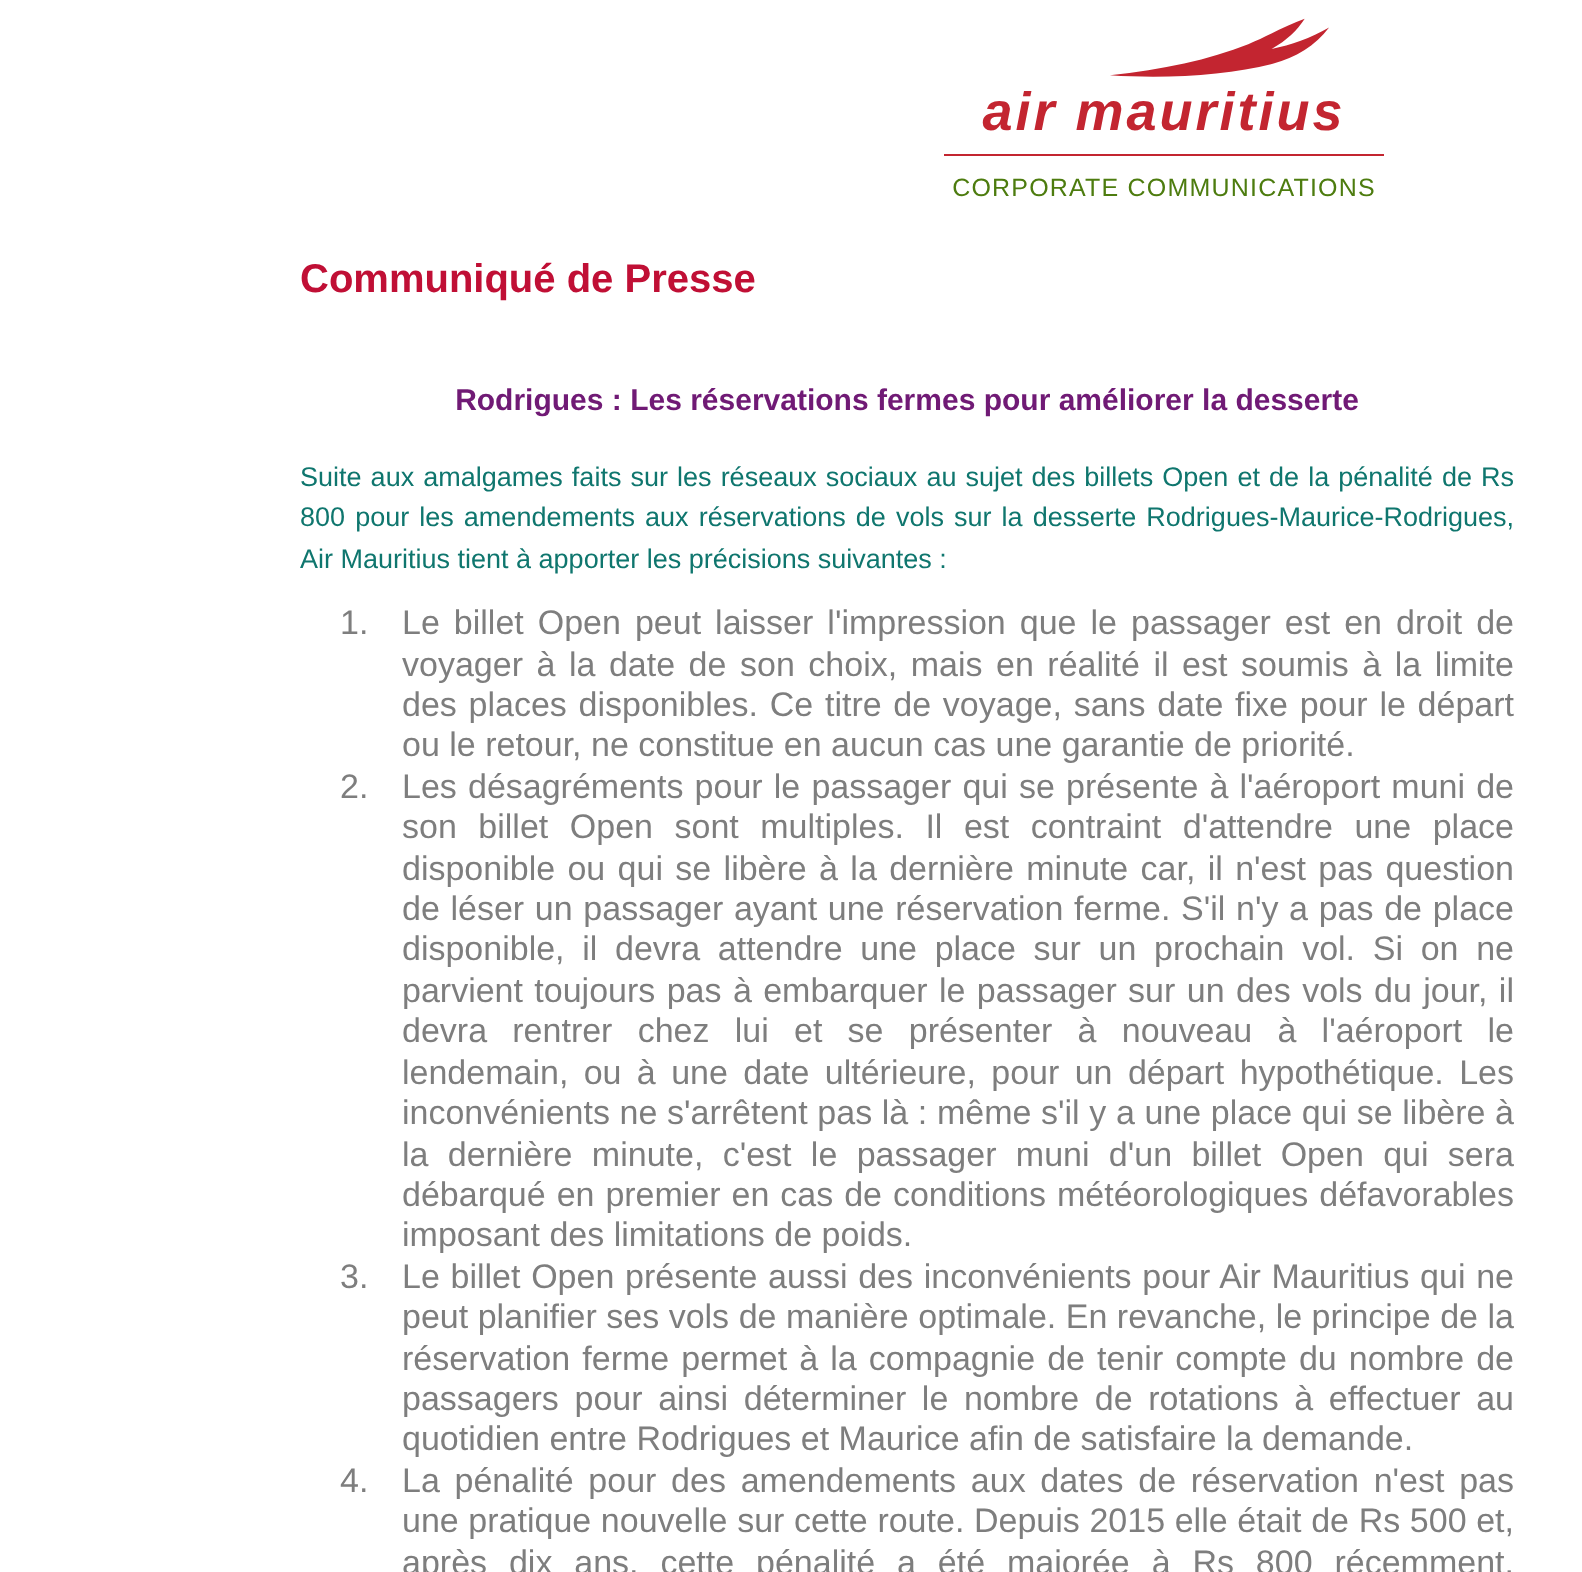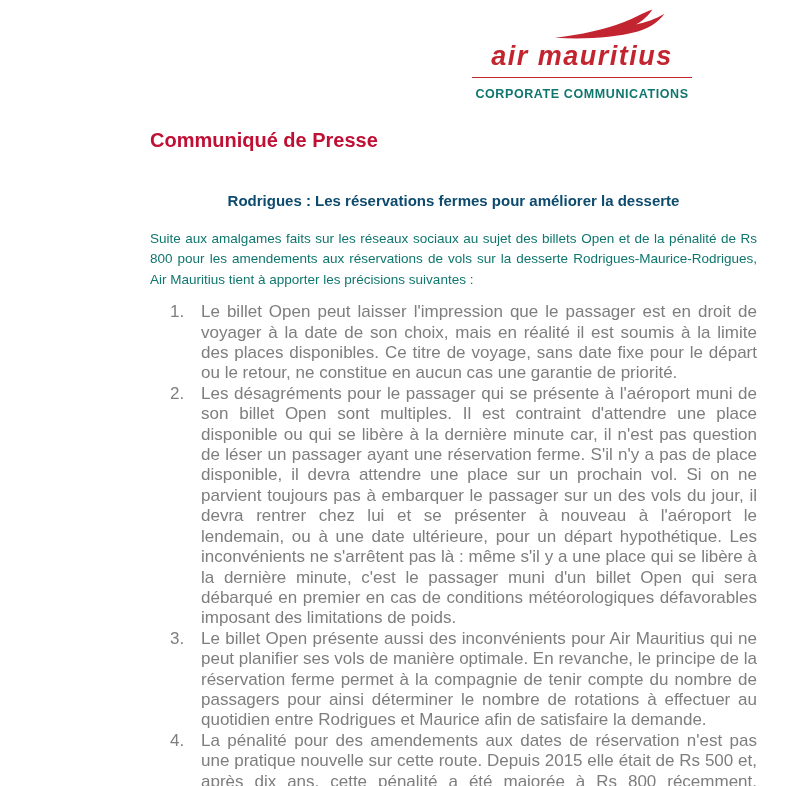--- a/index.html
+++ b/index.html
@@ -41,23 +41,23 @@
     white-space: nowrap;
   }
   .logo .rule {
     border: none;
     border-top: 1.5px solid #C32530;
     margin: 7px 0 9px 0;
   }
   .logo .dept {
     display: block;
     font-size: 12.5px;
-    font-weight: bold;
+    font-weight: normal;
     letter-spacing: 0.6px;
-    color: #0f766e;
+    color: #4d7c0f;
     white-space: nowrap;
   }
 
   
   .content {
     position: absolute;
     top: 128px;
     left: 102px;
     width: 607px;
     margin-left: 48px;
@@ -72,21 +72,21 @@
     font-size: 17.5px;
     font-weight: bold;
     color: #6E6E6E;
     line-height: 21px;
     margin-top: 2px;
   }
   .doc-title {
     margin-top: 40px;
     font-size: 15px;
     font-weight: bold;
-    color: #0c4a6e;
+    color: #701a75;
     text-align: center;
     line-height: 18px;
   }
   .intro {
     margin-top: 19px;
     font-size: 13.5px;
     color: #0f766e;
     text-align: justify;
     line-height: 20.4px;
   }

